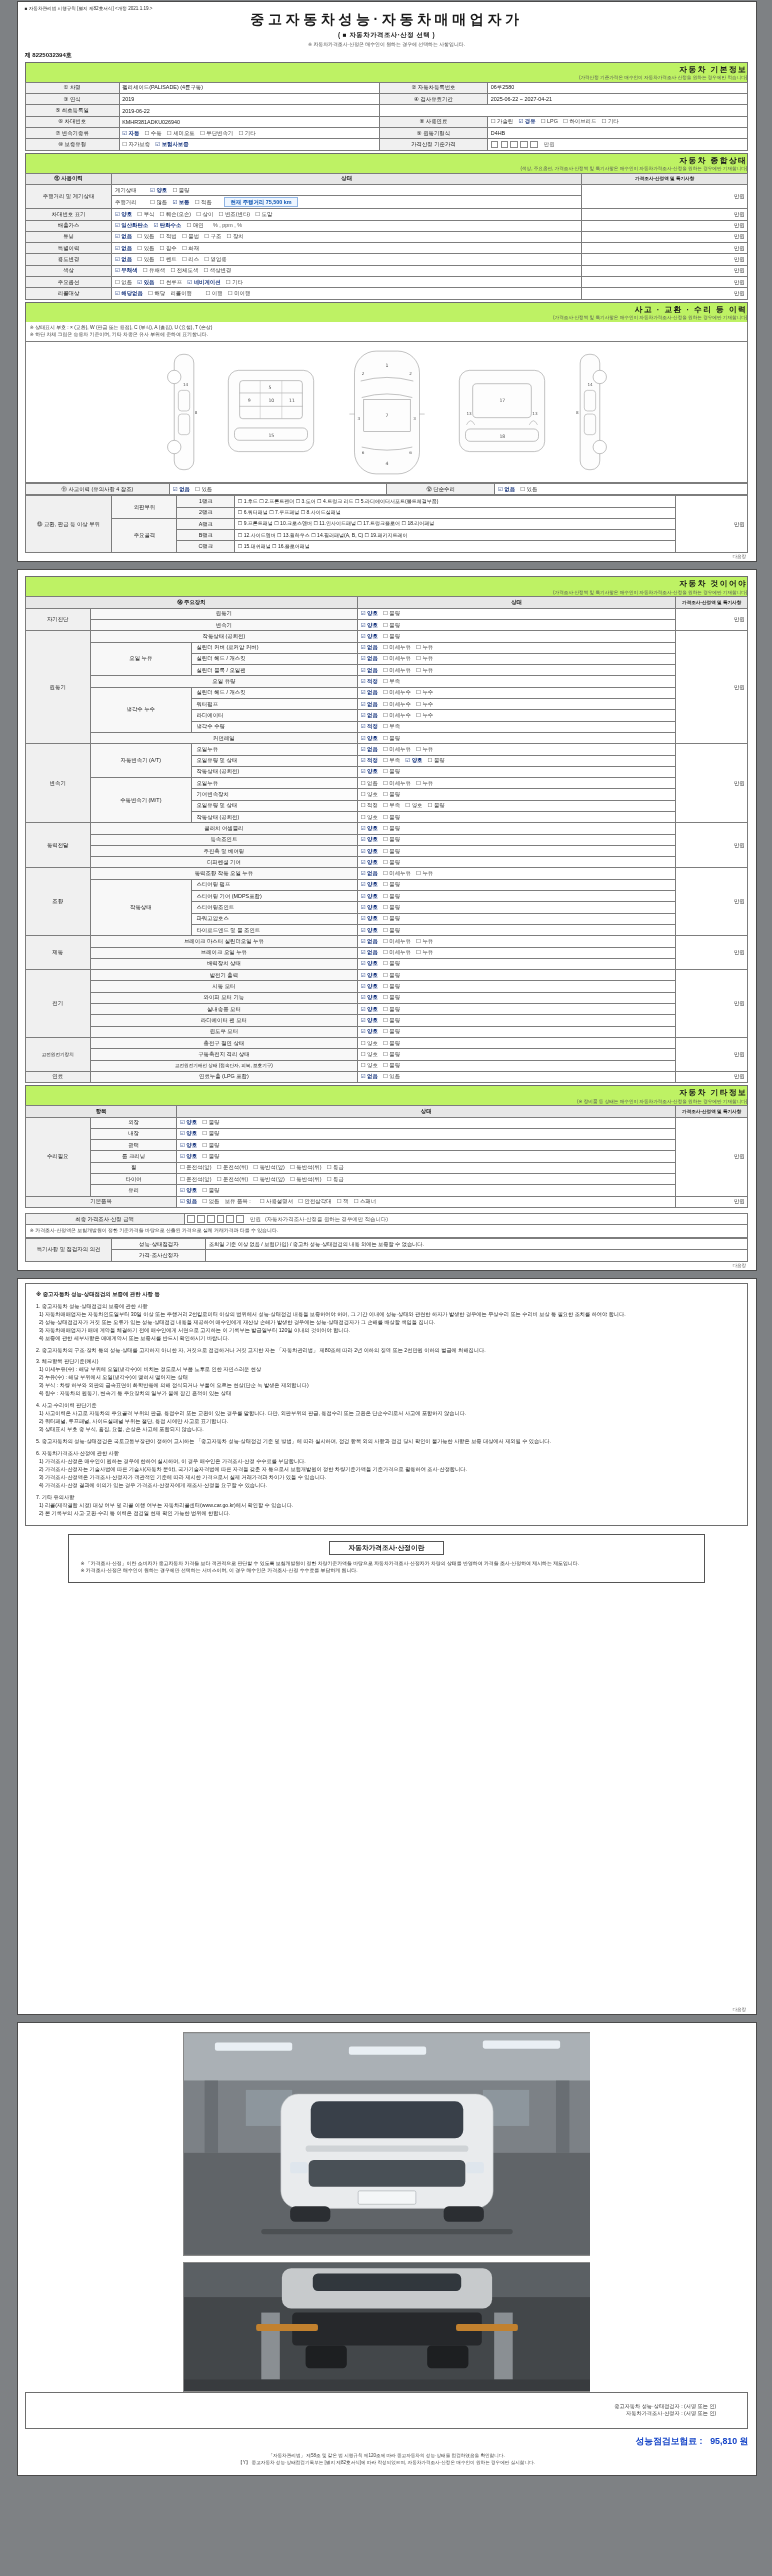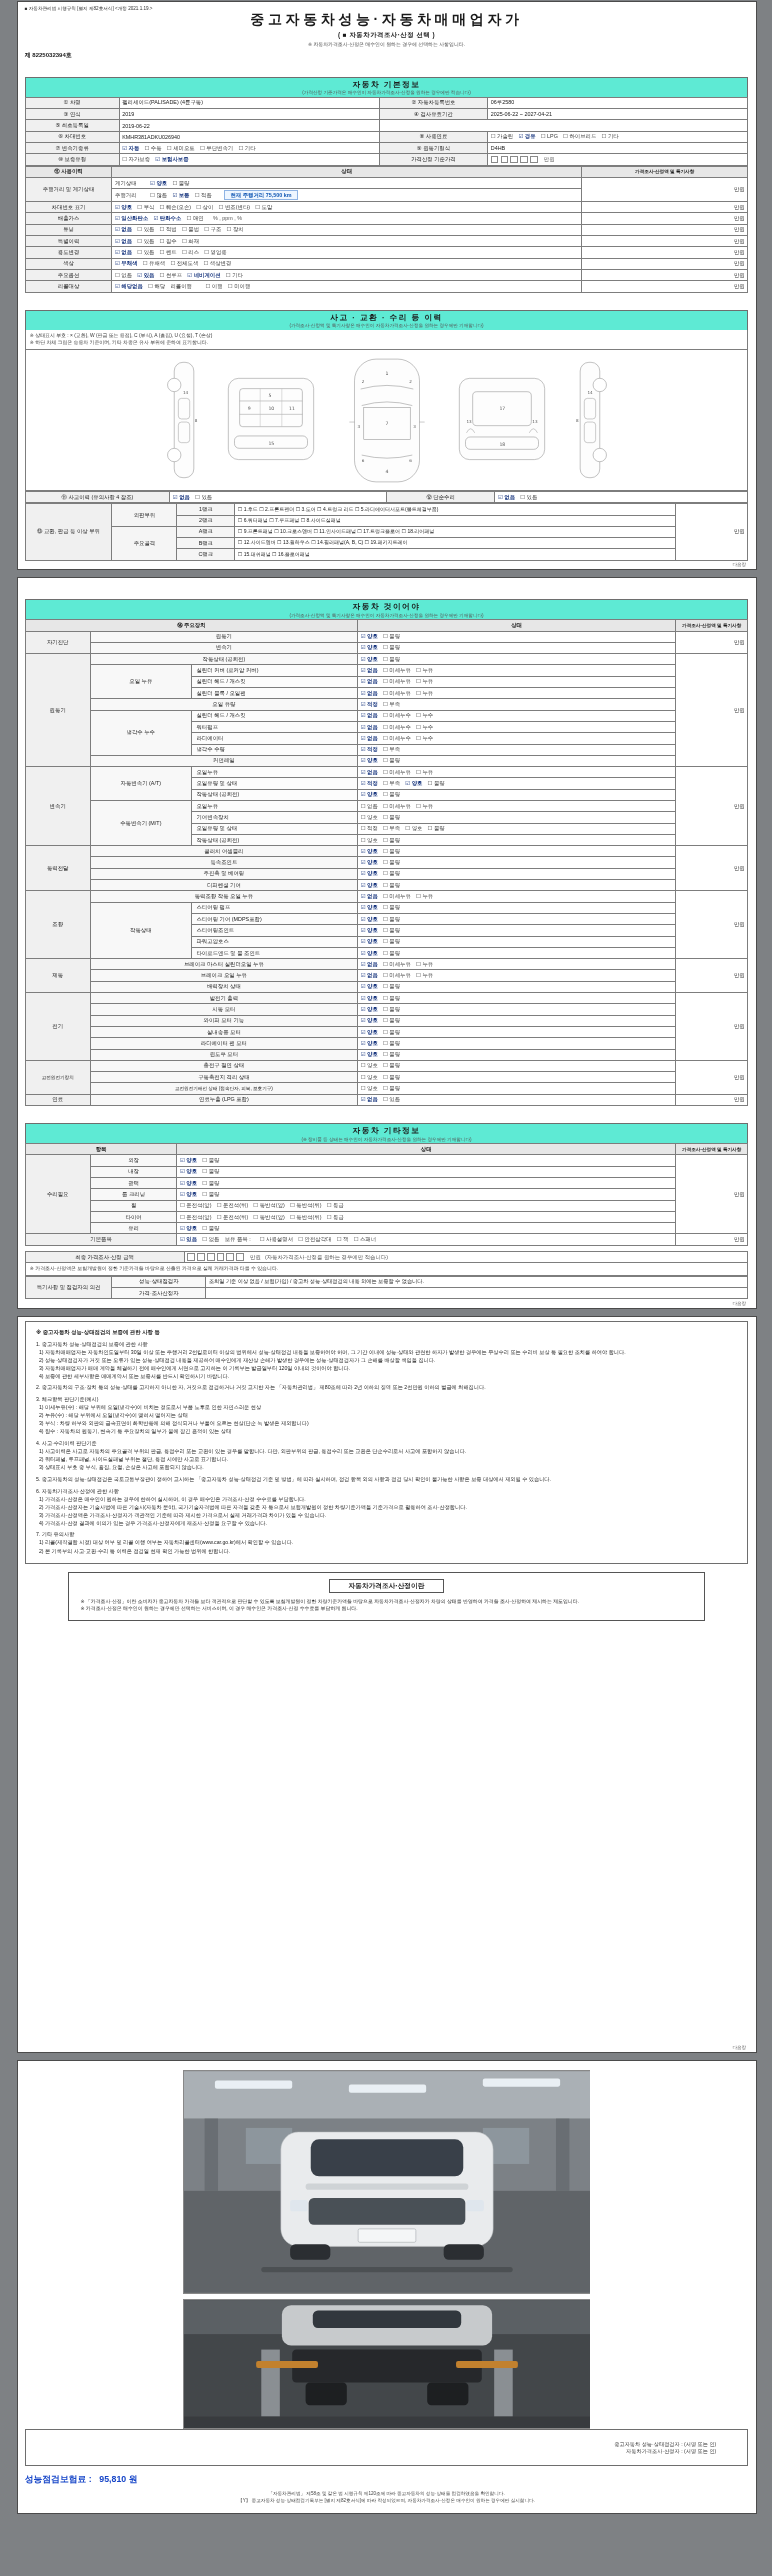--- a/index.html
+++ b/index.html
@@ -6,21 +6,21 @@
   html,body{margin:0;padding:0}
   body{width:773px;background:#7e8184;font-family:"Liberation Sans","DejaVu Sans",sans-serif;color:#1a1a1a}
   .page{width:773px;margin:0 auto;padding:1px 0 0}
   .panel{width:740px;margin:0 auto;background:#fff;border:0.5px solid #4b4b4b;padding:4.1px 7.2px 8.2px;position:relative}
   .gap{height:7.2px}
   .top-note{font-size:4.6px;color:#333}
   .doc-no{font-size:6px;font-weight:bold;margin:2.1px 0 0}
   h1.title{font-size:14px;letter-spacing:3.6px;text-align:center;margin:0 0 1.5px;font-weight:bold}
   .subtitle{text-align:center;font-size:6.4px;font-weight:bold;letter-spacing:0.5px}
   .hdr-note{text-align:center;font-size:4.9px;color:#444;margin:1px 0 4.1px}
-  .sec-head{border:0.5px solid #6e6e6e;border-bottom:none;background:#5eead4;text-align:center;padding:2.1px 0 1.5px;margin-top:17px}
+  .sec-head{border:0.5px solid #6e6e6e;border-bottom:none;background:#bef264;text-align:right;padding:2.1px 0 1.5px;margin-top:2px}
   .sec-head .t{font-size:7.7px;font-weight:bold;letter-spacing:1.5px}
   .sec-head .n{font-size:4.6px;color:#555;display:block;margin-top:0.5px}
   table.t{width:100%;border-collapse:collapse;table-layout:fixed}
   .t td{border:0.5px solid #7d7d7d;font-size:5.4px;padding:1px 2.6px;overflow:hidden;white-space:nowrap;height:11.3px;vertical-align:middle;background:#fff;text-align:left}
   .t td.lbl{background:#f0f0f0;text-align:center}
   .t td.lbl2{background:#f5f5f5;text-align:center}
   .t td.subc{background:#f8f8f8;text-align:center}
   .t td.part{background:#fcfcfc;padding-left:4.6px}
   .t td.rank{background:#f5f5f5;text-align:center}
   .t td.hd{background:#e7e7e7;text-align:center;font-weight:bold}
@@ -43,21 +43,21 @@
   .notice-heading{font-weight:bold;font-size:5.4px;margin-bottom:3.1px}
   .notice-line{white-space:pre-wrap;word-break:keep-all}
   .notice-line:empty{height:3.6px}
   .survey-box{width:88%;margin:8.2px auto 3.1px;border:0.8px solid #555;padding:6.2px 11.3px 7.2px;text-align:center}
   .survey-title{display:inline-block;border:0.5px solid #555;padding:1.5px 18.5px;font-weight:bold;font-size:6.7px;margin-bottom:4.6px}
   .survey-line{text-align:left;font-size:4.9px;line-height:1.55;white-space:pre-wrap;word-break:keep-all;color:#222}
   .photo-wrap{width:407px;margin:5.2px auto 0;display:flex;flex-direction:column;gap:5.2px}
   .photo-frame{border:0.5px solid #888;background:#555;line-height:0}
   .sign-box{border:0.5px solid #6e6e6e;min-height:37px;padding:6.2px 31px;display:flex;flex-direction:column;gap:5.2px;justify-content:center}
   .sign-line{font-size:5.2px;color:#333;text-align:right}
-  .premium{text-align:left;margin:7.2px 0 4.1px;font-size:8.8px;font-weight:bold;color:#1746c8}
+  .premium{text-align:right;margin:7.2px 0 4.1px;font-size:8.8px;font-weight:bold;color:#1746c8}
   .premium .pv{margin-left:5.2px}
   .footer-line{text-align:center;font-size:4.6px;color:#444;line-height:1.6}
   svg text{font-family:"DejaVu Sans",sans-serif}
 </style>
 </head>
 <body>
 
 <div class="page">
 
   <section class="panel">
@@ -112,20 +112,24 @@
             <tr>
               <td class="lbl"><span class="tx lbl">⑩ 보증유형</span></td>
               <td class=""><span class="ck">☐ 자가보증</span><span class="ck on">☑ 보험사보증</span></td>
               <td class="lbl"><span class="tx lbl">가격산정 기준가격</span></td>
               <td class=""><span class="dbox"></span><span class="dbox"></span><span class="dbox"></span><span class="dbox"></span><span class="dbox"></span><span class="tx unit">만원</span></td>
             </tr>
           </tbody>
         </table>
       </div>
 
+    <div class="sec-head">
+      <span class="t">자동차 종합상태</span>
+      <span class="n">(색상, 주요옵션, 가격조사·산정액 및 특기사항은 매수인이 자동차가격조사·산정을 원하는 경우에만 기재합니다)</span>
+    </div>
     <div>
         <table class="t">
           <colgroup>
             <col style="width: 12%;">
             <col style="width: 65%;">
             <col style="width: 23%;">
           </colgroup>
           <tbody>
             <tr>
               <td class="hd"><span class="tx hd">⑪ 사용이력</span></td>

